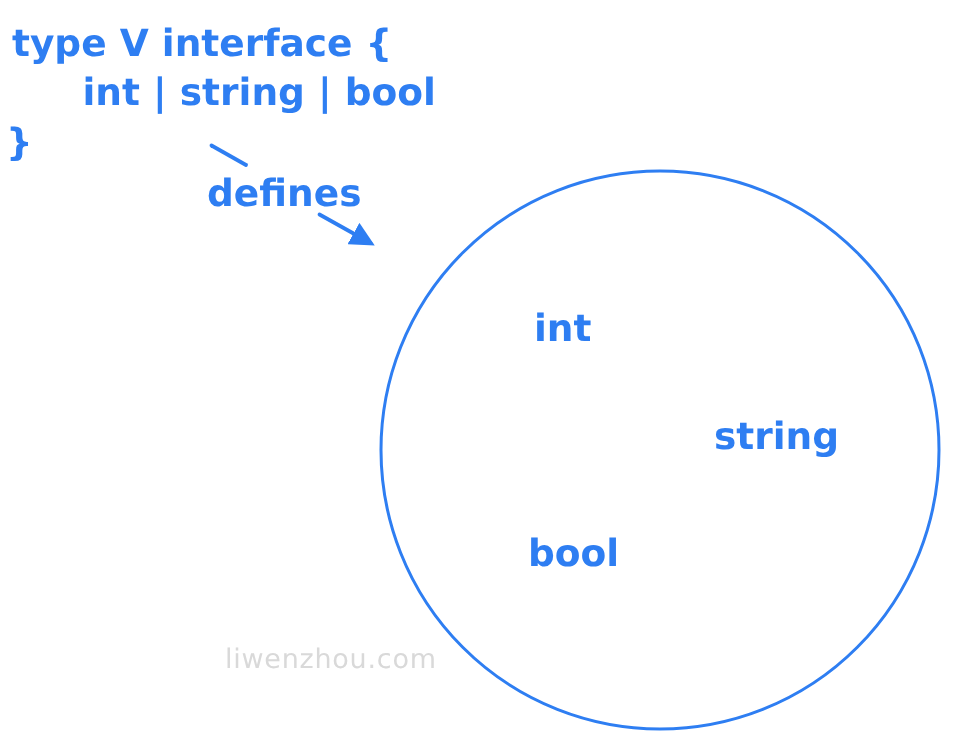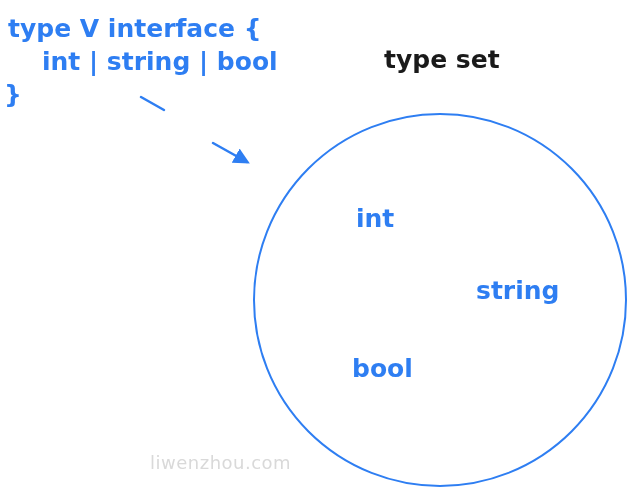--- a/index.html
+++ b/index.html
@@ -24,21 +24,21 @@
     position: absolute;
     left: 8px;
     top: 12px;
     color: var(--accent);
     font-size: 25px;
     line-height: 33px;
     font-weight: 600;
     letter-spacing: 0px;
     white-space: nowrap;
   }
-  .code-line-indent { margin-left: 34px; }
+  .code-line-indent { margin-left: 47px; }
   .code-line-close { margin-left: -4px; }
   .type-set-title {
     position: absolute;
     left: 384px;
     top: 45px;
     color: var(--title-text);
     font-size: 25px;
     font-weight: 600;
     white-space: nowrap;
   }
@@ -63,43 +63,42 @@
   .member-bool   { left: 352px; top: 354px; }
   .watermark {
     position: absolute;
     left: 150px;
     top: 429px;
     color: var(--watermark);
     font-size: 18px;
     font-weight: 400;
     letter-spacing: 0.5px;
     white-space: nowrap;
-    margin-top: 23px;
   }
   .overlay-svg {
     position: absolute;
     left: 0; top: 0;
     width: 639px;
     height: 489px;
     pointer-events: none;
   }
 </style>
 </head>
 <body>
 
 <div class="canvas">
 
   <div class="code-block">
     <div>type V interface {</div>
     <div class="code-line-indent">int | string | bool</div>
     <div class="code-line-close">}</div>
   </div>
 
-  <div class="type-set-title">type set</div>
 
+  <div class="defines-label">defines</div>
 
   <svg class="overlay-svg" viewBox="0 0 639 489" xmlns="http://www.w3.org/2000/svg">
     <defs>
       <marker id="arrowhead" viewBox="0 0 10 10" refX="8" refY="5" markerWidth="6.5" markerHeight="6.5" orient="auto-start-reverse">
         <path d="M0,0 L10,5 L0,10 z" fill="var(--accent)"></path>
       </marker>
     </defs>
 
     <line x1="141" y1="97" x2="164" y2="110" stroke="var(--accent)" stroke-width="2.5" stroke-linecap="round"></line>
 

